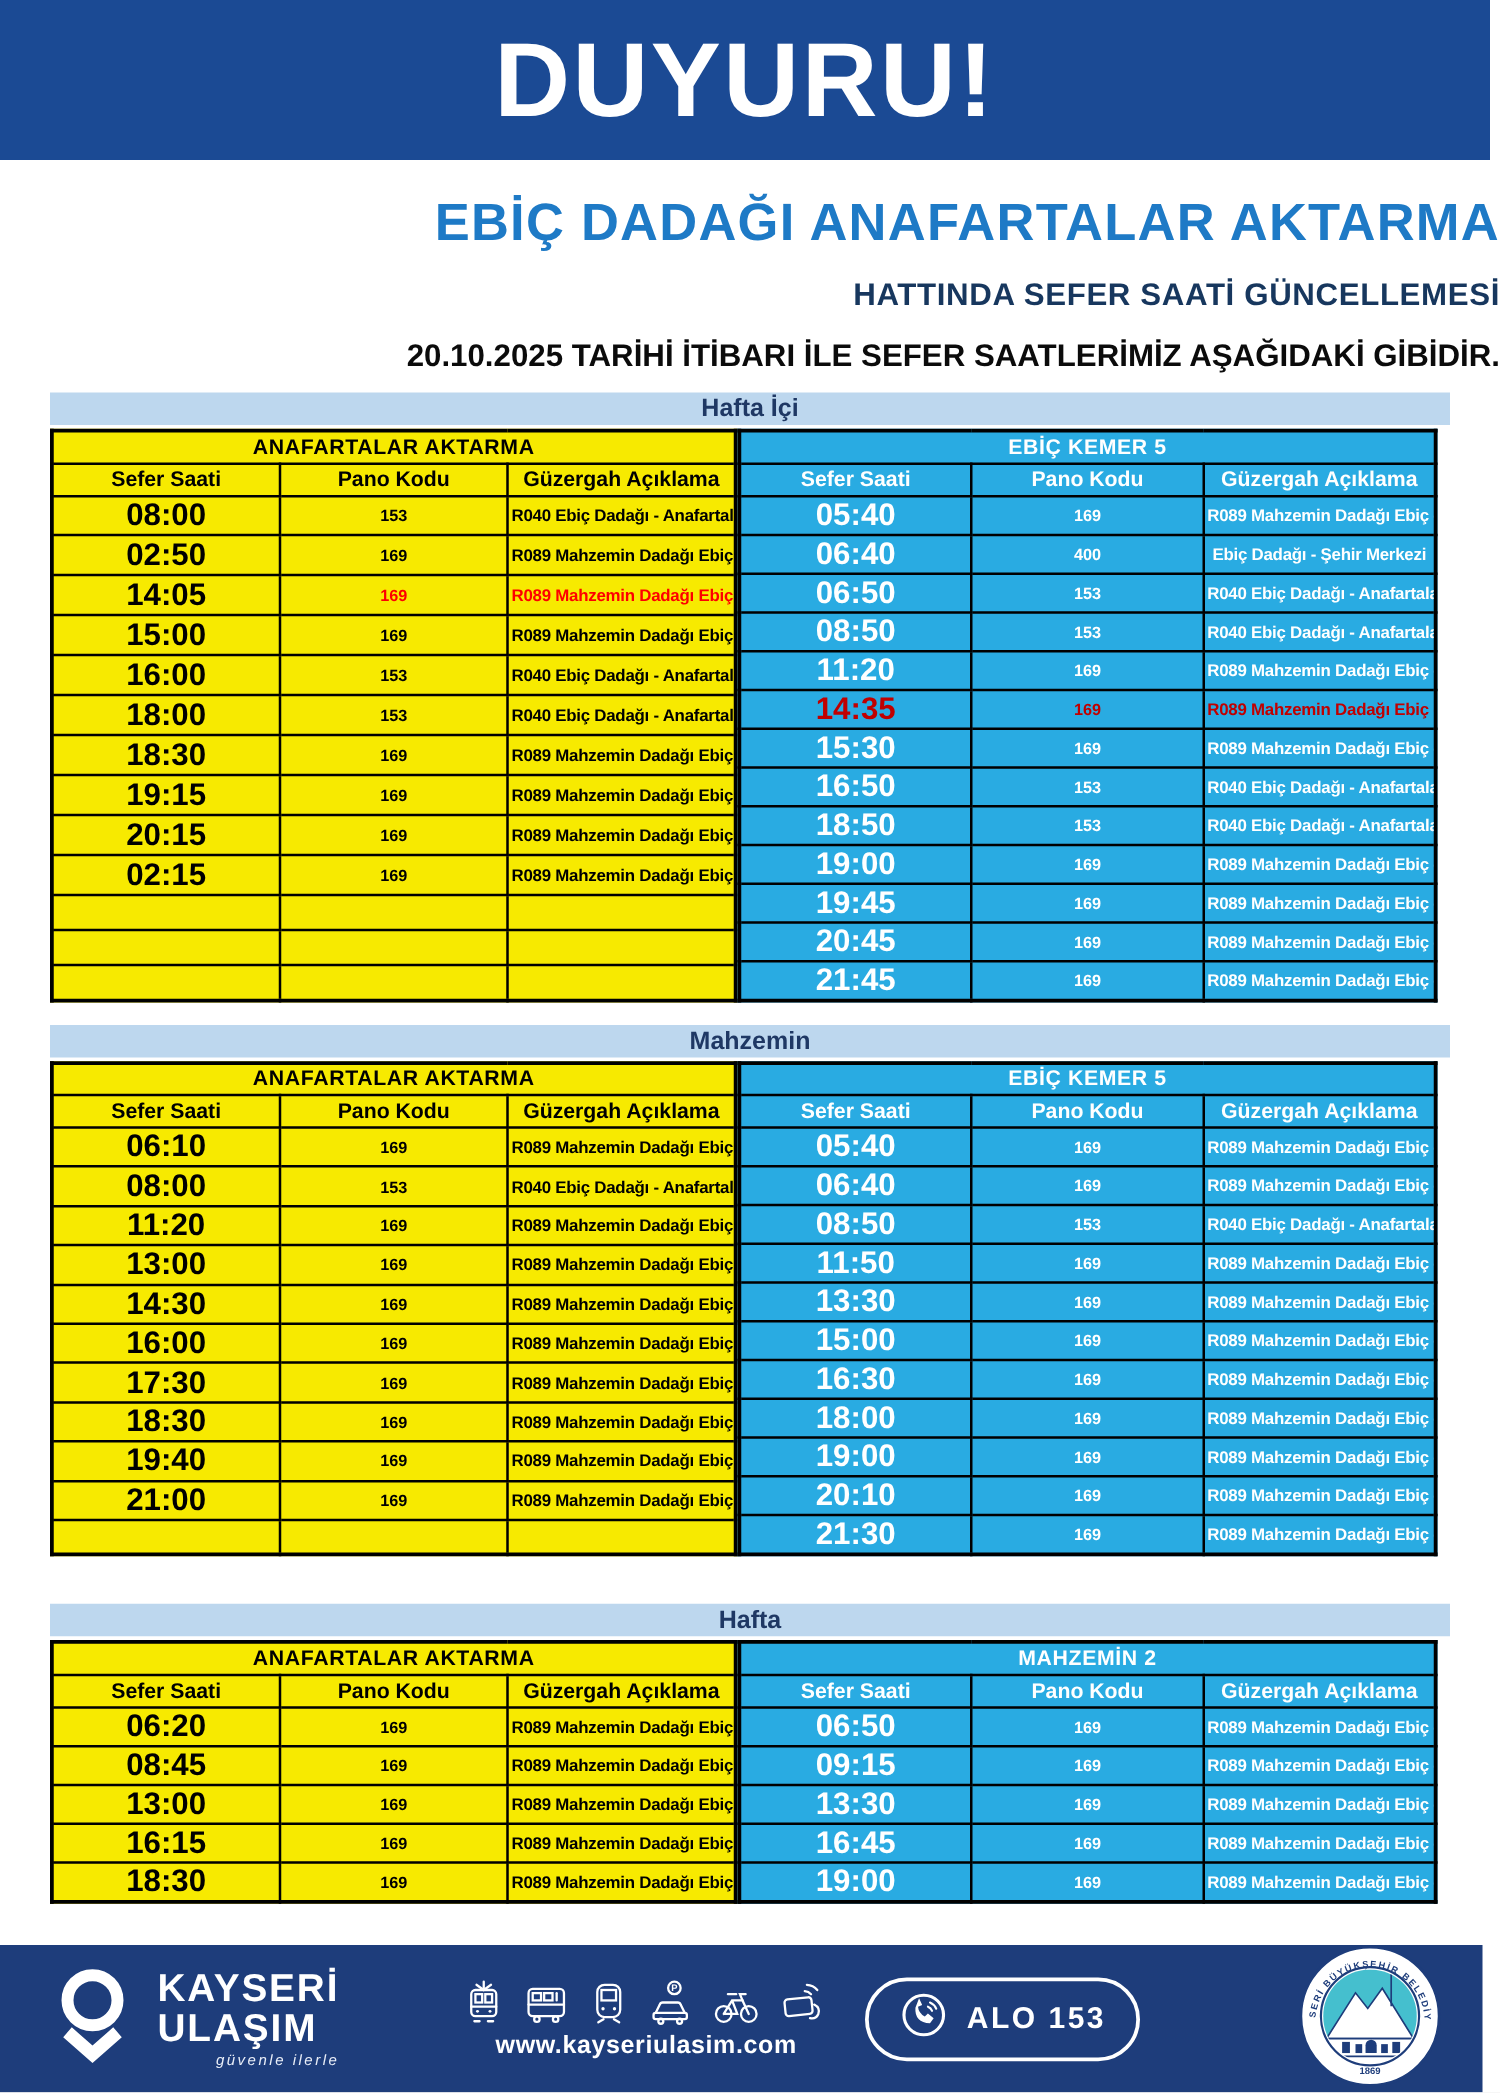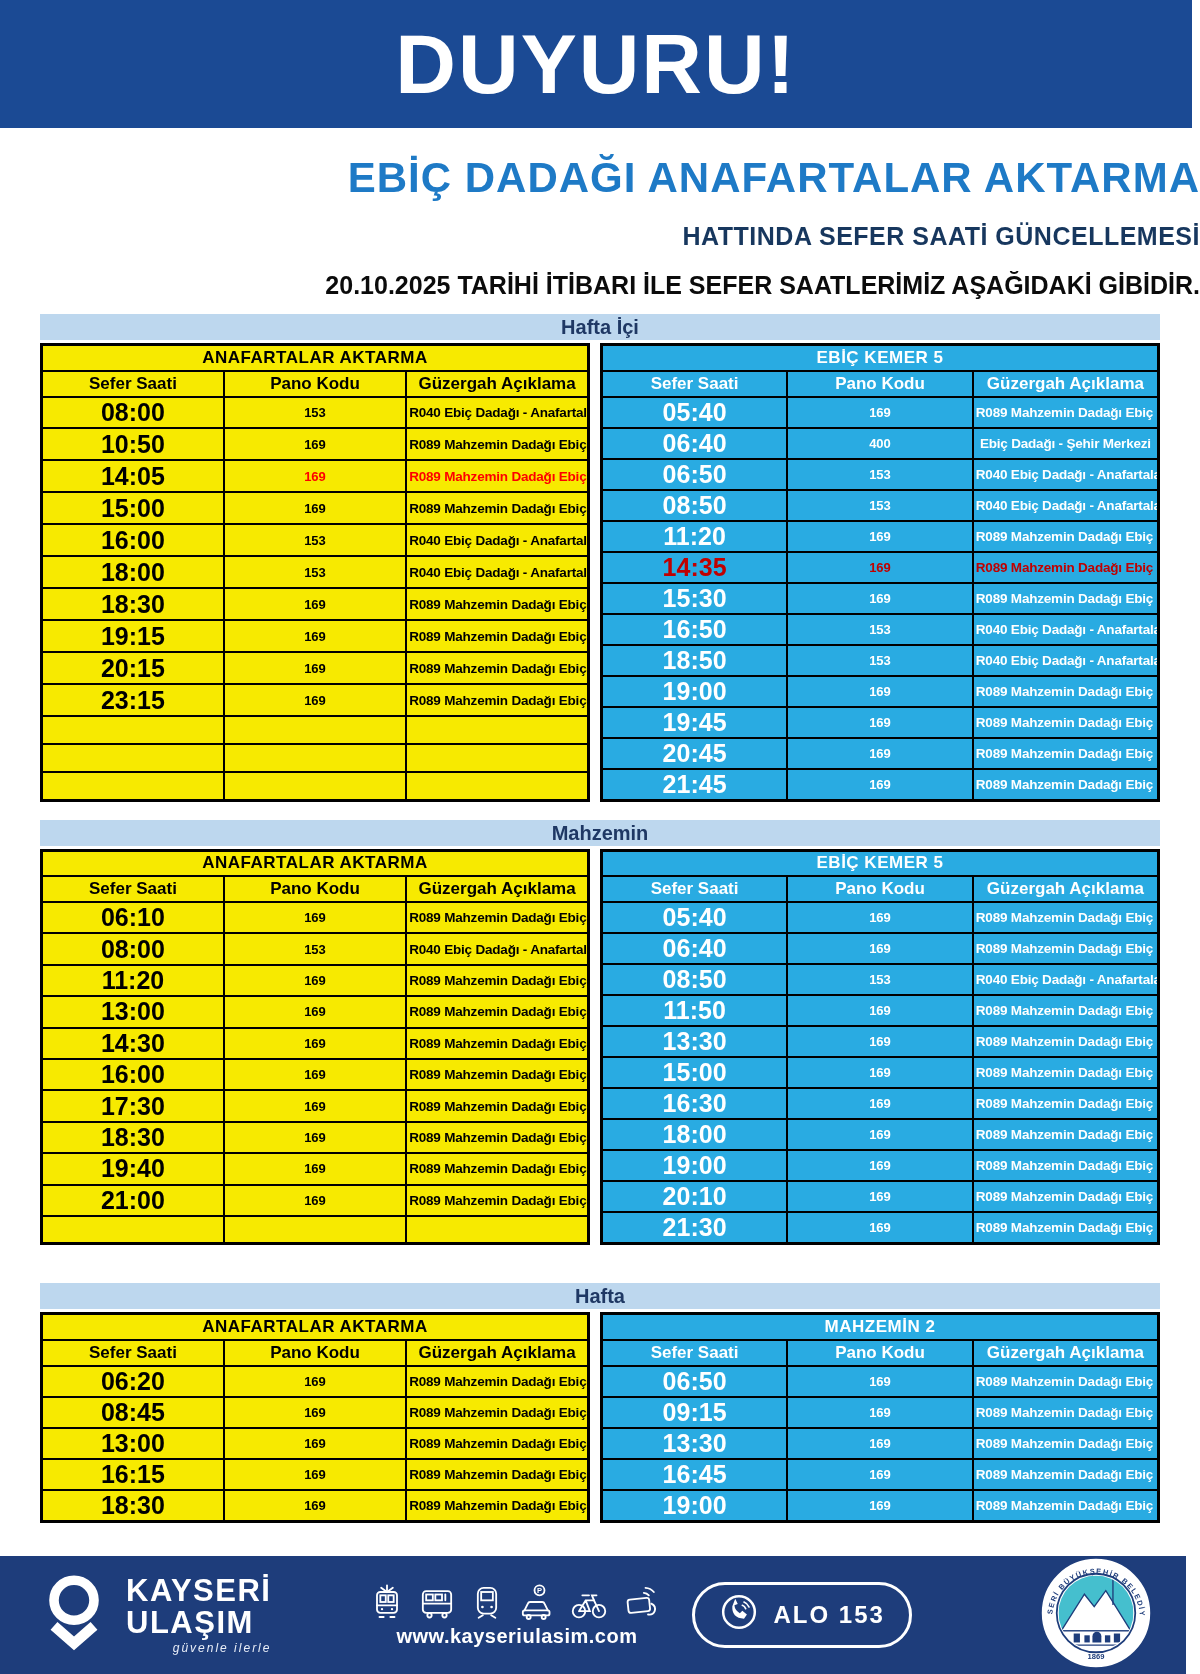--- a/index.html
+++ b/index.html
@@ -17,21 +17,21 @@
   .intro{text-align:right}
   .intro h2{margin-top:26px;color:var(--title-blue);font-size:42px;font-weight:bold;letter-spacing:1px}
   .intro h3{margin-top:20px;color:var(--subtitle-navy);font-size:25px;font-weight:bold;letter-spacing:.5px}
   .intro p{margin-top:20px;color:#0b0b0b;font-size:25px;font-weight:bold}
 
   .sections{width:1120px;margin:14px auto 0 auto}
   .day-section{margin-bottom:18px}
   .day-section:nth-child(2){margin-bottom:38px}
   .day-band{height:26px;background:var(--band-blue);color:var(--day-text);
     font-size:20px;font-weight:bold;text-align:center;line-height:26px;margin-bottom:3px}
-  .tables{display:flex;gap:10px}
+  .tables{display:flex;}
 
   table.sched{border-collapse:collapse;border:3px solid #000;table-layout:fixed}
   table.sched.left{width:550px}
   table.sched.right{width:560px}
   .sched th,.sched td{border:2px solid #000;overflow:hidden;white-space:nowrap;text-align:center;vertical-align:middle;padding:0 2px}
   .sched th.ttl{height:26px;font-size:17px;font-weight:bold;letter-spacing:.5px}
   .sched tr th{height:26px;font-size:17px;font-weight:bold}
   .sched td{height:27px;font-weight:bold}
   .sched .c-time,.sched td.time{width:88px}
   .sched .c-code,.sched td.code{width:88px}
@@ -87,21 +87,21 @@
                 <th class="c-route">Güzergah Açıklama</th>
               </tr>
             </thead>
             <tbody>
               <tr>
                 <td class="time">08:00</td>
                 <td class="code">153</td>
                 <td class="route">R040 Ebiç Dadağı - Anafartalar RSİ Aktarma</td>
               </tr>
               <tr>
-                <td class="time">10:50</td>
+                <td class="time">02:50</td>
                 <td class="code">169</td>
                 <td class="route">R089 Mahzemin Dadağı Ebiç - Anafartalar RSİ Aktarma</td>
               </tr>
               <tr class="hl">
                 <td class="time">14:05</td>
                 <td class="code">169</td>
                 <td class="route">R089 Mahzemin Dadağı Ebiç - Anafartalar RSİ Aktarma</td>
               </tr>
               <tr>
                 <td class="time">15:00</td>
@@ -127,21 +127,21 @@
                 <td class="time">19:15</td>
                 <td class="code">169</td>
                 <td class="route">R089 Mahzemin Dadağı Ebiç - Anafartalar RSİ Aktarma</td>
               </tr>
               <tr>
                 <td class="time">20:15</td>
                 <td class="code">169</td>
                 <td class="route">R089 Mahzemin Dadağı Ebiç - Anafartalar RSİ Aktarma</td>
               </tr>
               <tr>
-                <td class="time">23:15</td>
+                <td class="time">02:15</td>
                 <td class="code">169</td>
                 <td class="route">R089 Mahzemin Dadağı Ebiç - Anafartalar RSİ Aktarma</td>
               </tr>
               <tr>
                 <td class="time"></td>
                 <td class="code"></td>
                 <td class="route"></td>
               </tr>
               <tr>
                 <td class="time"></td>

